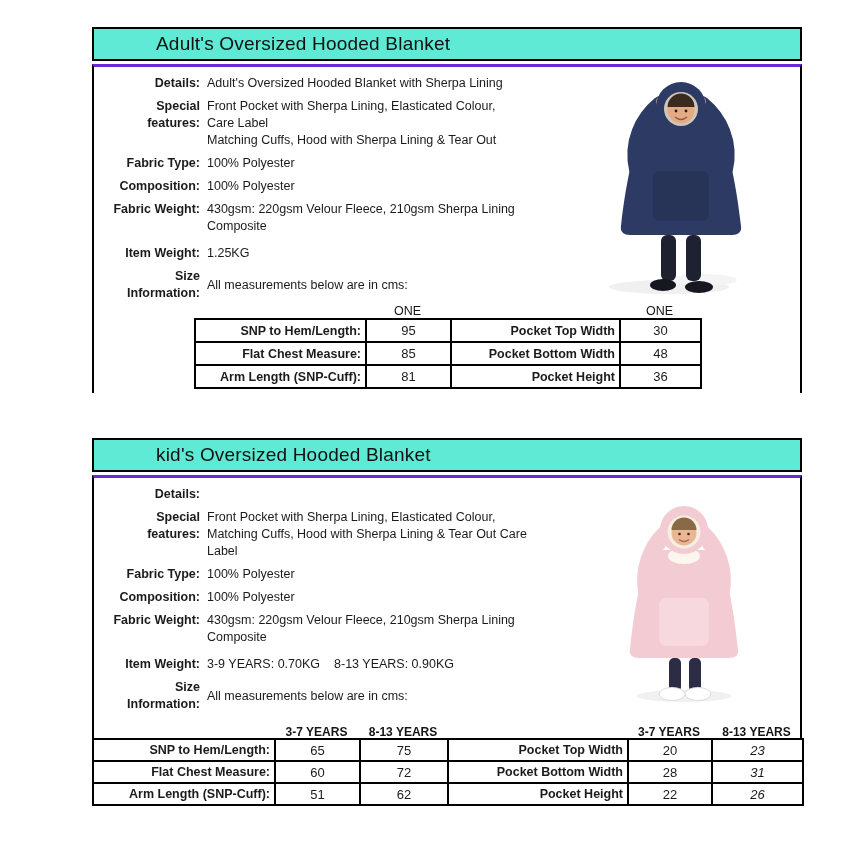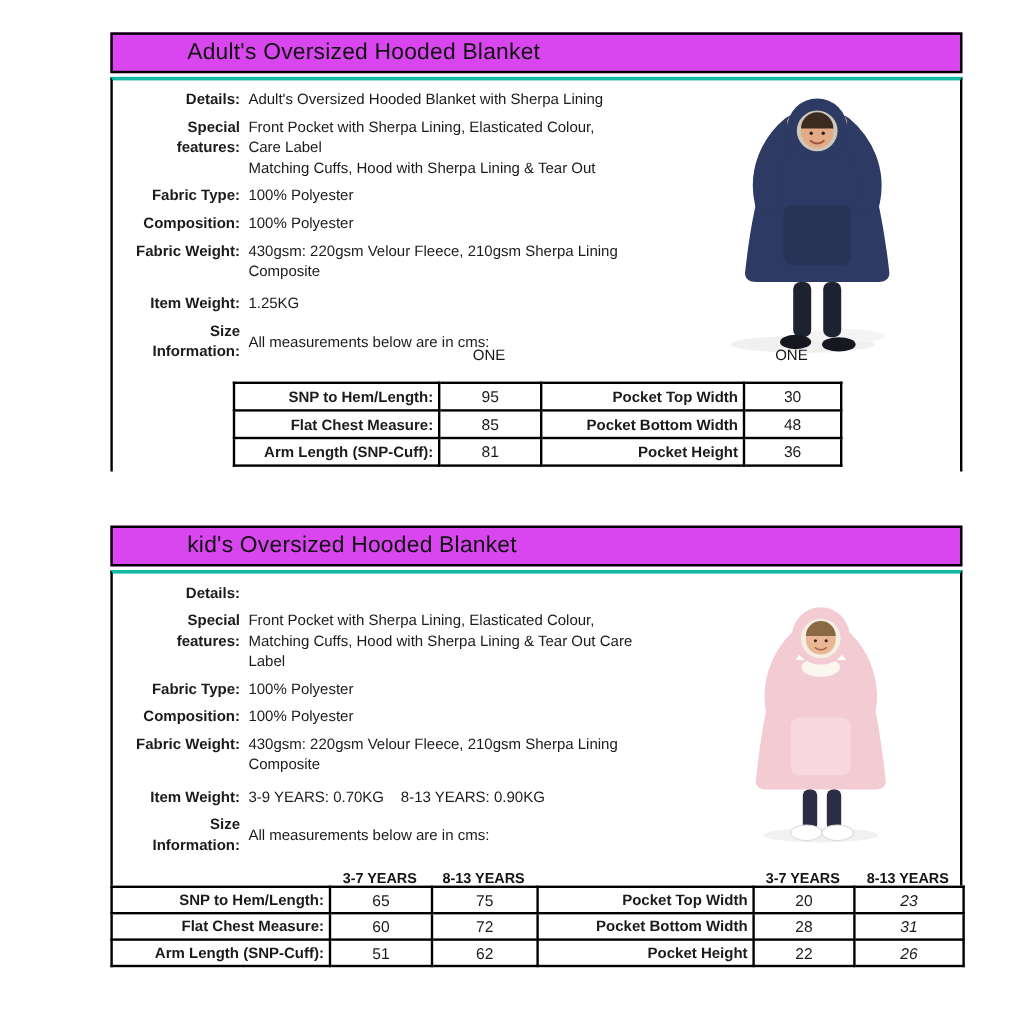--- a/index.html
+++ b/index.html
@@ -2,27 +2,27 @@
 <html><head>
 <meta charset="utf-8">
 <style>
   html,body{margin:0;padding:0;background:#ffffff;}
   .page{
     position:relative;width:845px;height:848px;background:#ffffff;
     font-family:"Liberation Sans",sans-serif;color:#1b1b1b;overflow:hidden;
   }
   .section{position:absolute;left:92px;width:710px;}
   .green-header{
-    box-sizing:border-box;width:710px;height:34px;background:#d946ef;
+    box-sizing:border-box;width:710px;height:34px;background:#5eead4;
     border:2px solid #000;display:flex;align-items:center;padding-left:62px;
   }
   .section-title{font-size:19px;letter-spacing:.2px;color:#111;}
   .content-box{
     box-sizing:border-box;position:relative;width:710px;margin-top:3px;
-    border-left:2px solid #000;border-right:2px solid #000;border-top:3px solid #14b8a6;
+    border-left:2px solid #000;border-right:2px solid #000;border-top:3px solid #6d28d9;
   }
   .adult-box{height:329px;}
   .kid-box{height:263px;}
   .fields{position:absolute;left:8px;top:8px;width:505px;}
   .frow{display:flex;margin-bottom:6px;}
   .frow.gap-big{margin-top:10px;}
   .flabel{
     flex:none;width:98px;text-align:right;font-weight:bold;
     font-size:12.5px;line-height:17px;padding-right:7px;
   }
@@ -32,21 +32,21 @@
   .iw-gap{display:inline-block;width:14px;}
   
   .photo{position:absolute;}
   .photo-adult{left:505px;top:6px;}
   .photo-kid{left:515px;top:14px;}
   
   .thead-row{
     position:absolute;display:grid;text-align:center;align-items:end;
     font-size:12px;color:#151515;
   }
-  .adult-head{left:100px;top:219px;width:506px;height:17px;
+  .adult-head{left:100px;top:234px;width:506px;height:17px;
     grid-template-columns:171px 85px 169px 81px;font-weight:400;font-size:12.5px;}
   .kid-head{left:-2px;top:245px;width:654px;height:16px;
     grid-template-columns:182px 85px 88px 180px 84px 91px;font-weight:bold;}
   .spec-table{border-collapse:collapse;table-layout:fixed;}
   .adult-table{position:absolute;left:100px;top:251px;width:506px;}
   .kid-table{width:710px;margin-top:0;}
   .spec-table td{
     border:2px solid #000;height:21px;padding:0 4px;overflow:hidden;white-space:nowrap;
   }
   .kid-table td{height:20px;}

